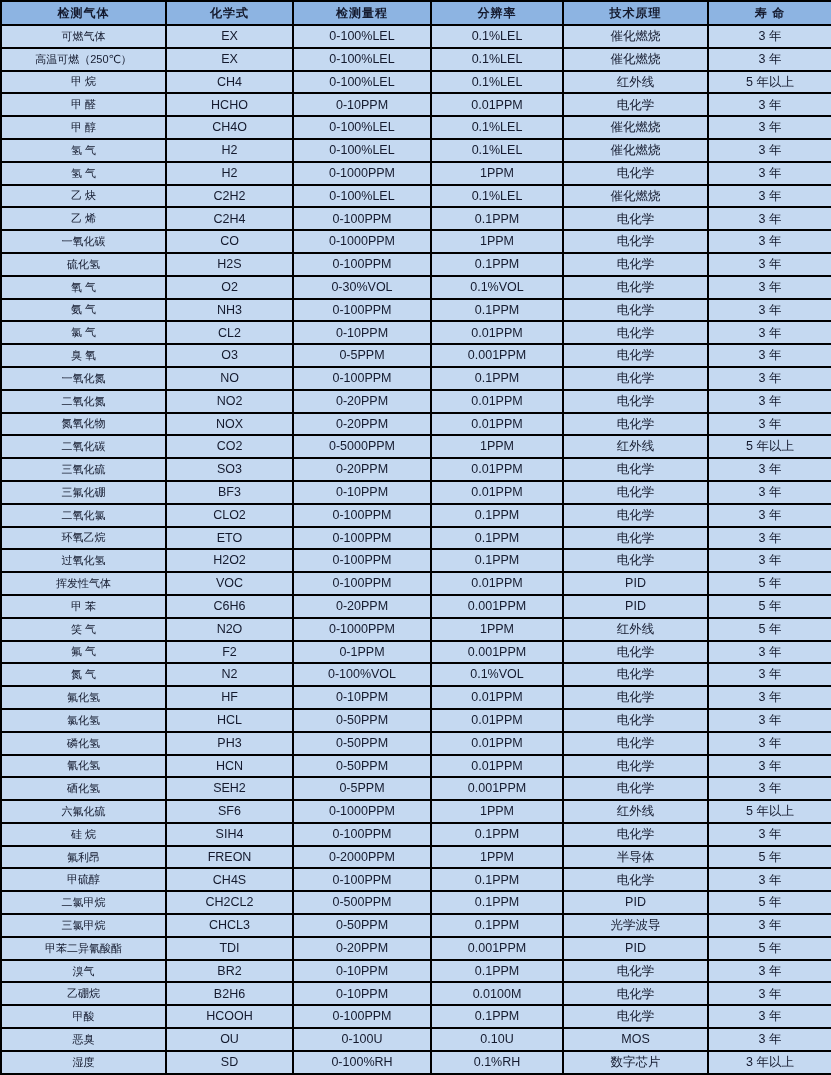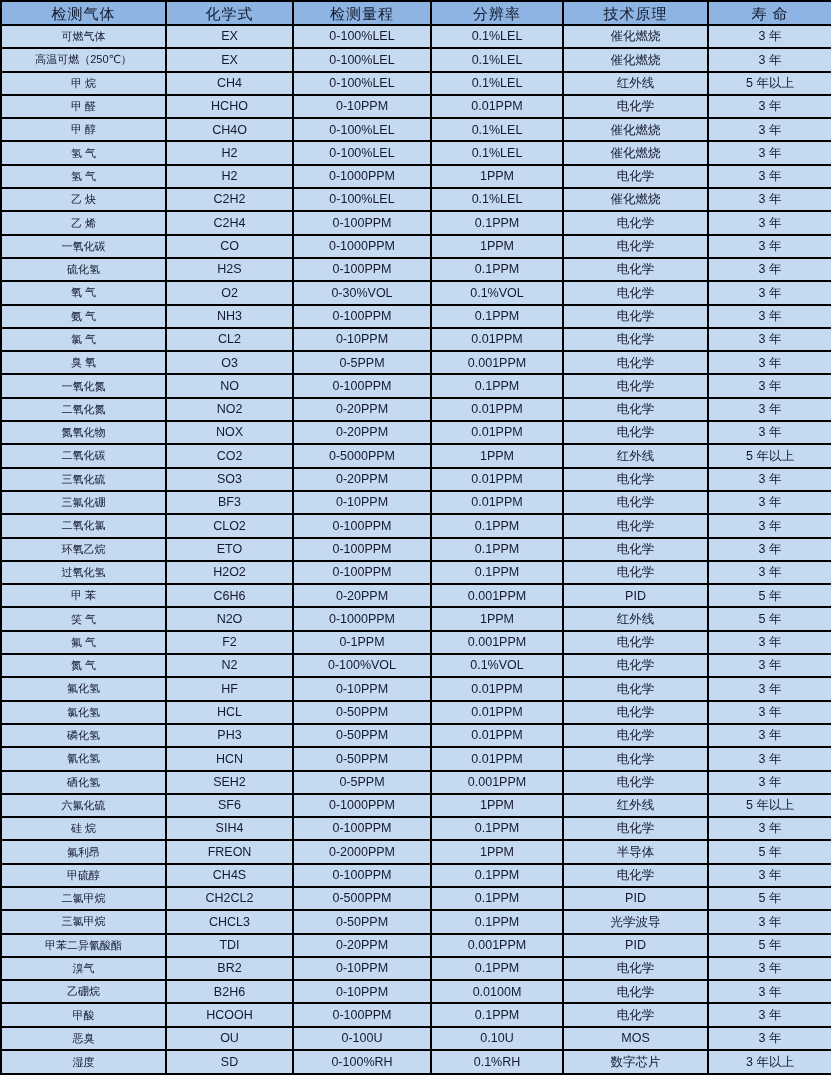--- a/index.html
+++ b/index.html
@@ -22,22 +22,22 @@
   }
   table.spec th,table.spec td{
     border:2px solid var(--border);
     padding:0 2px;
     text-align:center;vertical-align:middle;
     white-space:nowrap;overflow:hidden;
     line-height:1;
   }
   table.spec th{
     background:var(--header-bg);
-    font-weight:normal;
-    font-size:15px;
+    font-weight:bold;
+    font-size:12px;
     height:22px;
     letter-spacing:1px;
   }
   table.spec td{
     background:var(--row-bg);
     font-size:12.5px;
   }
   table.spec td.gas{
     font-size:11px;
   }
@@ -252,20 +252,28 @@
         </tr>
         <tr>
           <td class="gas">过氧化氢</td>
           <td>H2O2</td>
           <td>0-100PPM</td>
           <td>0.1PPM</td>
           <td>电化学</td>
           <td>3 年</td>
         </tr>
         <tr>
+          <td class="gas">挥发性气体</td>
+          <td>VOC</td>
+          <td>0-100PPM</td>
+          <td>0.01PPM</td>
+          <td>PID</td>
+          <td>5 年</td>
+        </tr>
+        <tr>
           <td class="gas">甲 苯</td>
           <td>C6H6</td>
           <td>0-20PPM</td>
           <td>0.001PPM</td>
           <td>PID</td>
           <td>5 年</td>
         </tr>
         <tr>
           <td class="gas">笑 气</td>
           <td>N2O</td>

